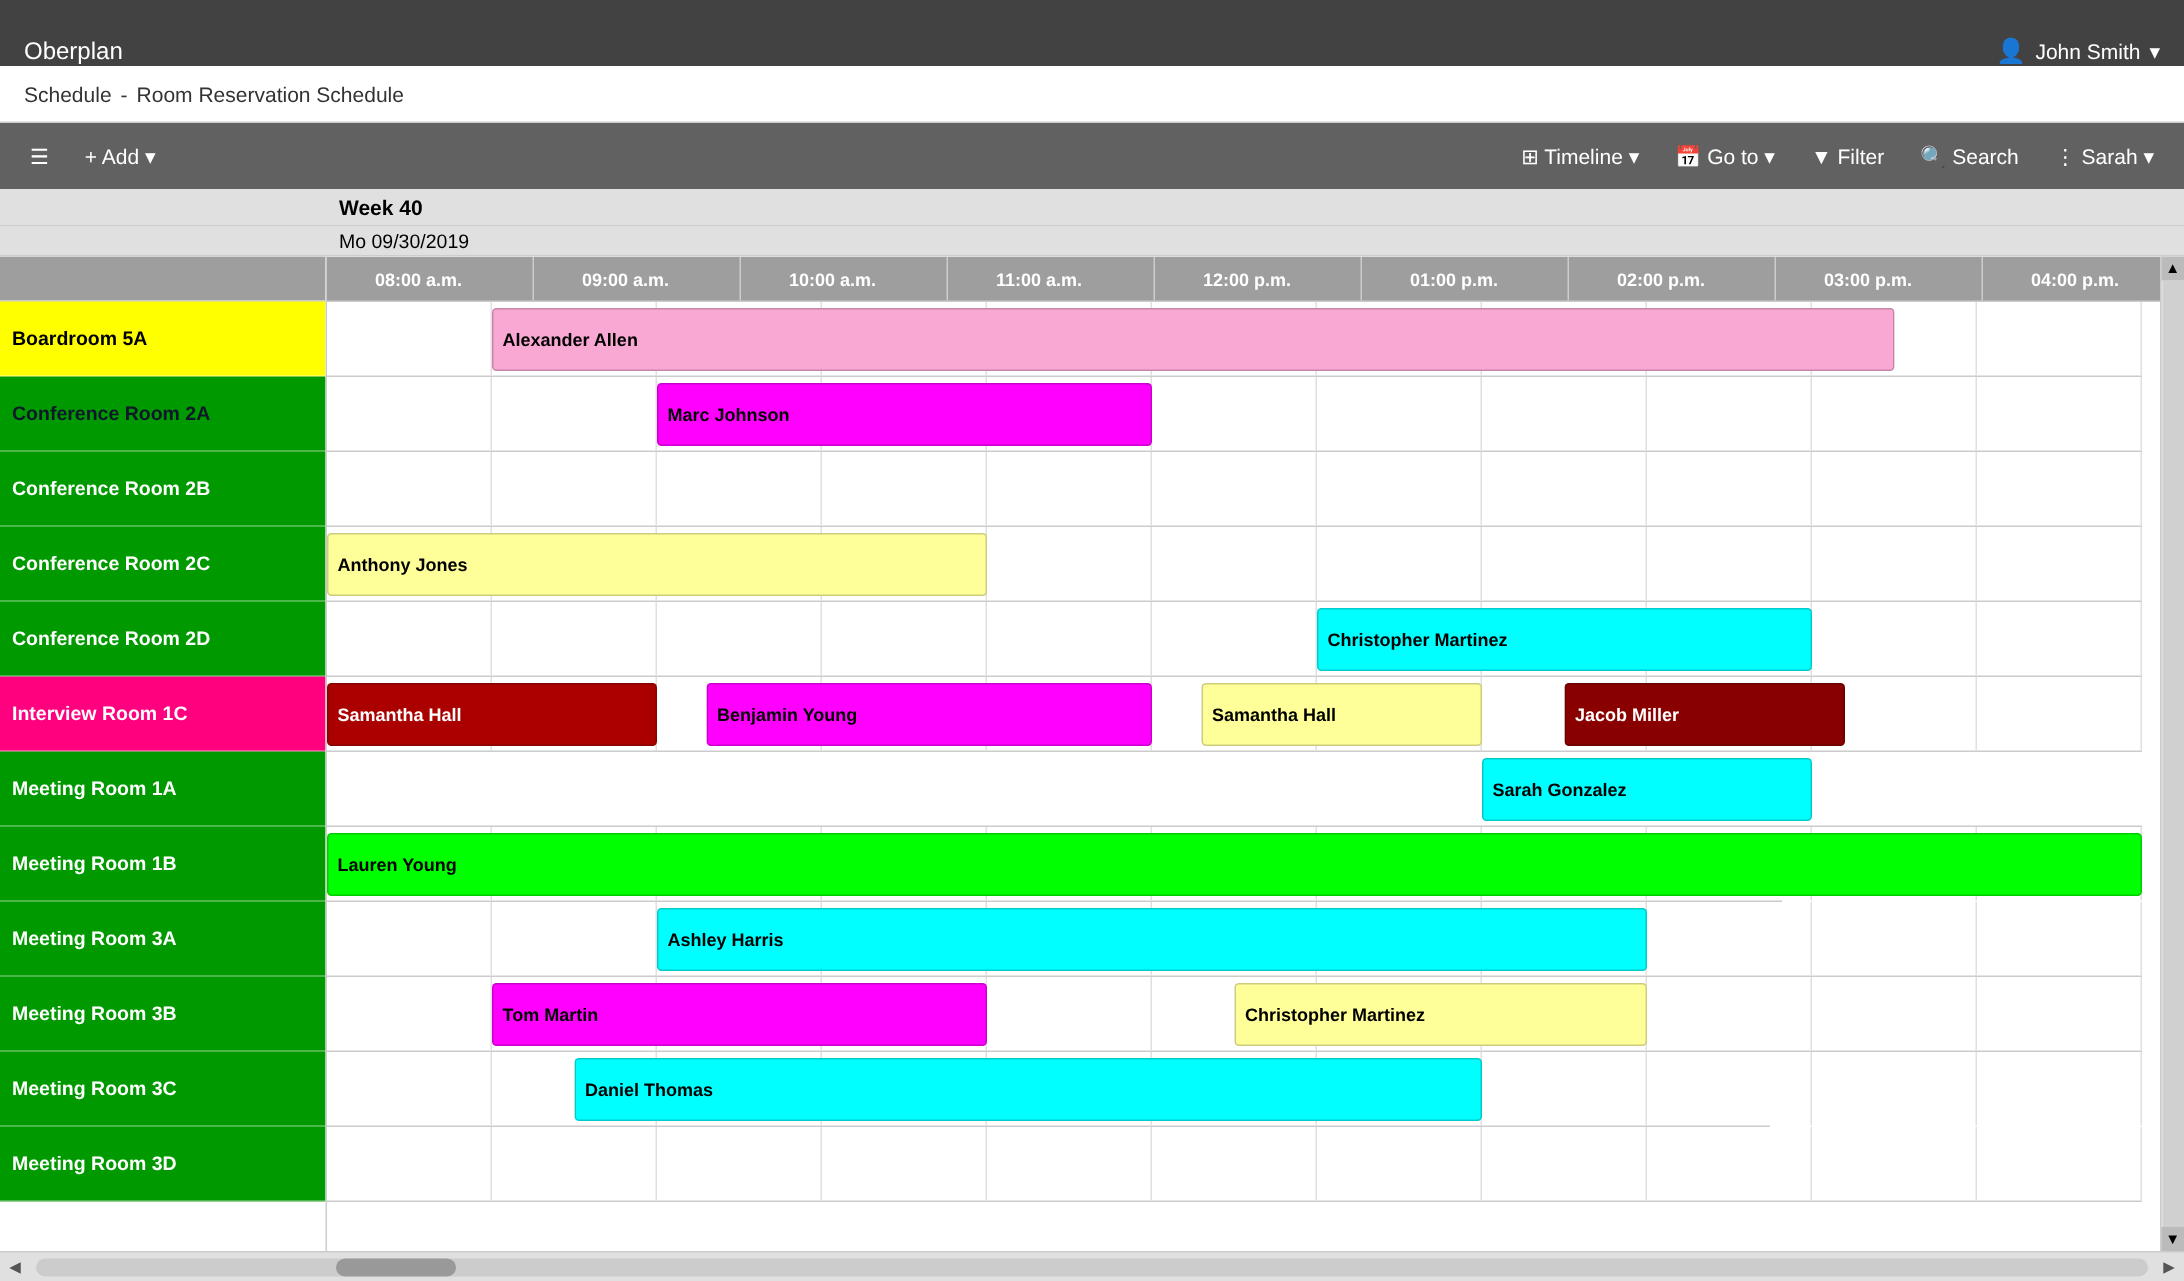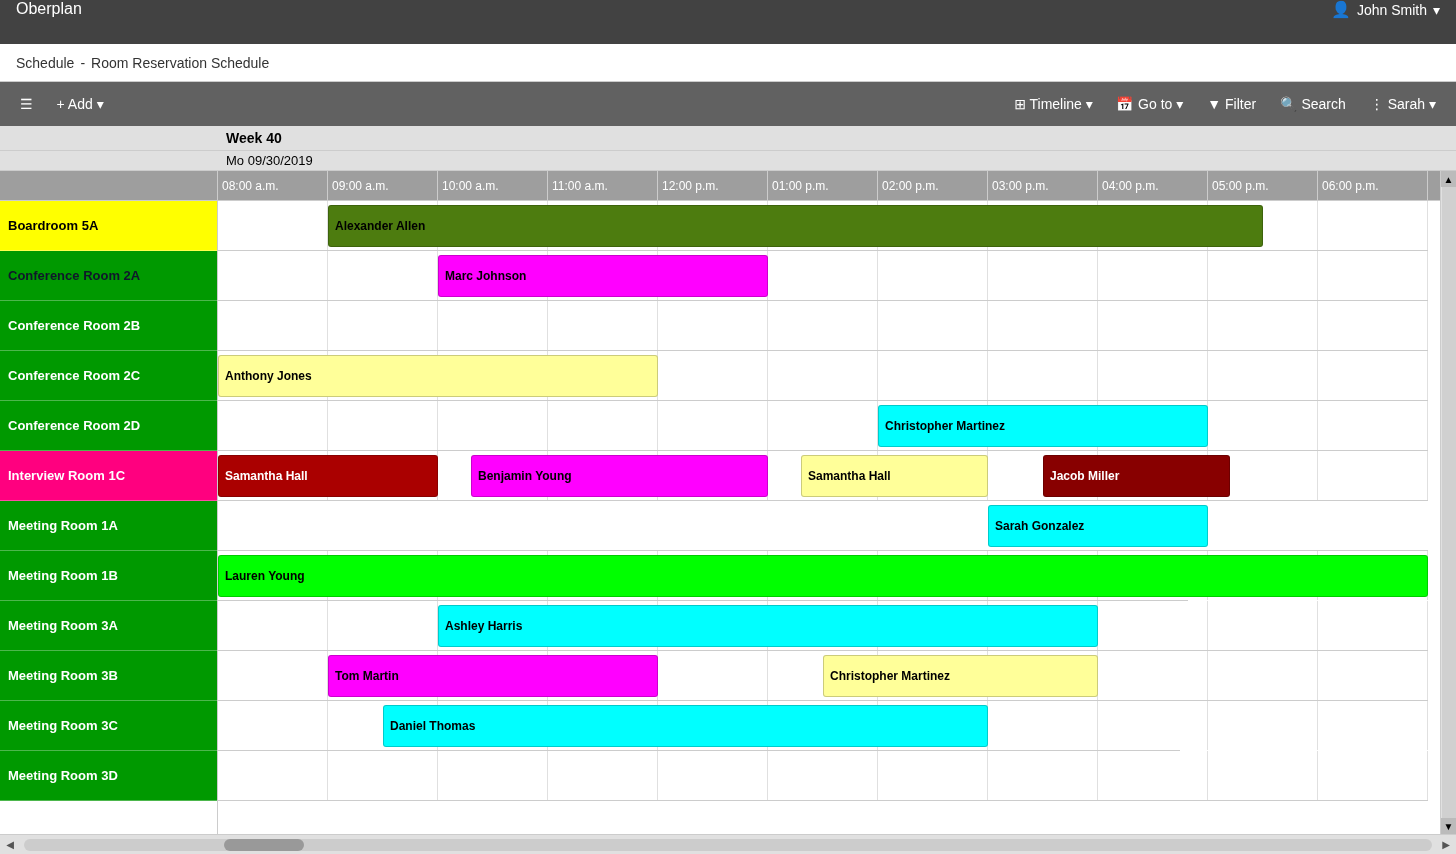--- a/index.html
+++ b/index.html
@@ -4,21 +4,21 @@
   <style>
     * { box-sizing: border-box; margin: 0; padding: 0; font-family: Arial, sans-serif; }
     body { background: #f0f0f0; overflow: hidden; }
 
     
     #topbar {
       background: #424242;
       color: white;
       height: 44px;
       display: flex;
-      align-items: flex-start;
+      align-items: flex-end;
       justify-content: space-between;
       padding: 0 16px;
     }
     #topbar-user { display: flex; align-items: center; gap: 6px; font-size: 14px; cursor: pointer; }
     #topbar-user .user-icon { font-size: 16px; }
 
     
     #breadcrumb {
       background: white;
       height: 38px;
@@ -134,21 +134,22 @@
 
     .time-cell {
       min-width: 110px;
       width: 110px;
       border-right: 1px solid #ccc;
       display: flex;
       align-items: center;
       padding-left: 4px;
       font-size: 12px;
       color: white;
-      font-weight: normal;
+      font-weight: bold;
+      margin-left: 28px;
     }
 
     
     .schedule-row {
       display: flex;
       height: 50px;
       border-bottom: 1px solid #ccc;
       position: relative;
     }
 
@@ -316,21 +317,21 @@
           <div class="time-slot"></div>
           <div class="time-slot"></div>
           <div class="time-slot"></div>
           <div class="time-slot"></div>
           <div class="time-slot"></div>
           <div class="time-slot"></div>
           <div class="time-slot"></div>
           <div class="time-slot"></div>
           <div class="time-slot"></div>
           <div class="time-slot"></div>
-          <div class="reservation" style="background-color: #4d7c0f; color: rgb(0, 0, 0); left: 110px; width: 935px;">Alexander Allen</div>
+          <div class="reservation" style="background-color: #f9a8d4; color: rgb(0, 0, 0); left: 110px; width: 935px;">Alexander Allen</div>
         </div>
         <div class="schedule-row" style="width: 1210px;">
           <div class="time-slot"></div>
           <div class="time-slot"></div>
           <div class="time-slot"></div>
           <div class="time-slot"></div>
           <div class="time-slot"></div>
           <div class="time-slot"></div>
           <div class="time-slot"></div>
           <div class="time-slot"></div>

